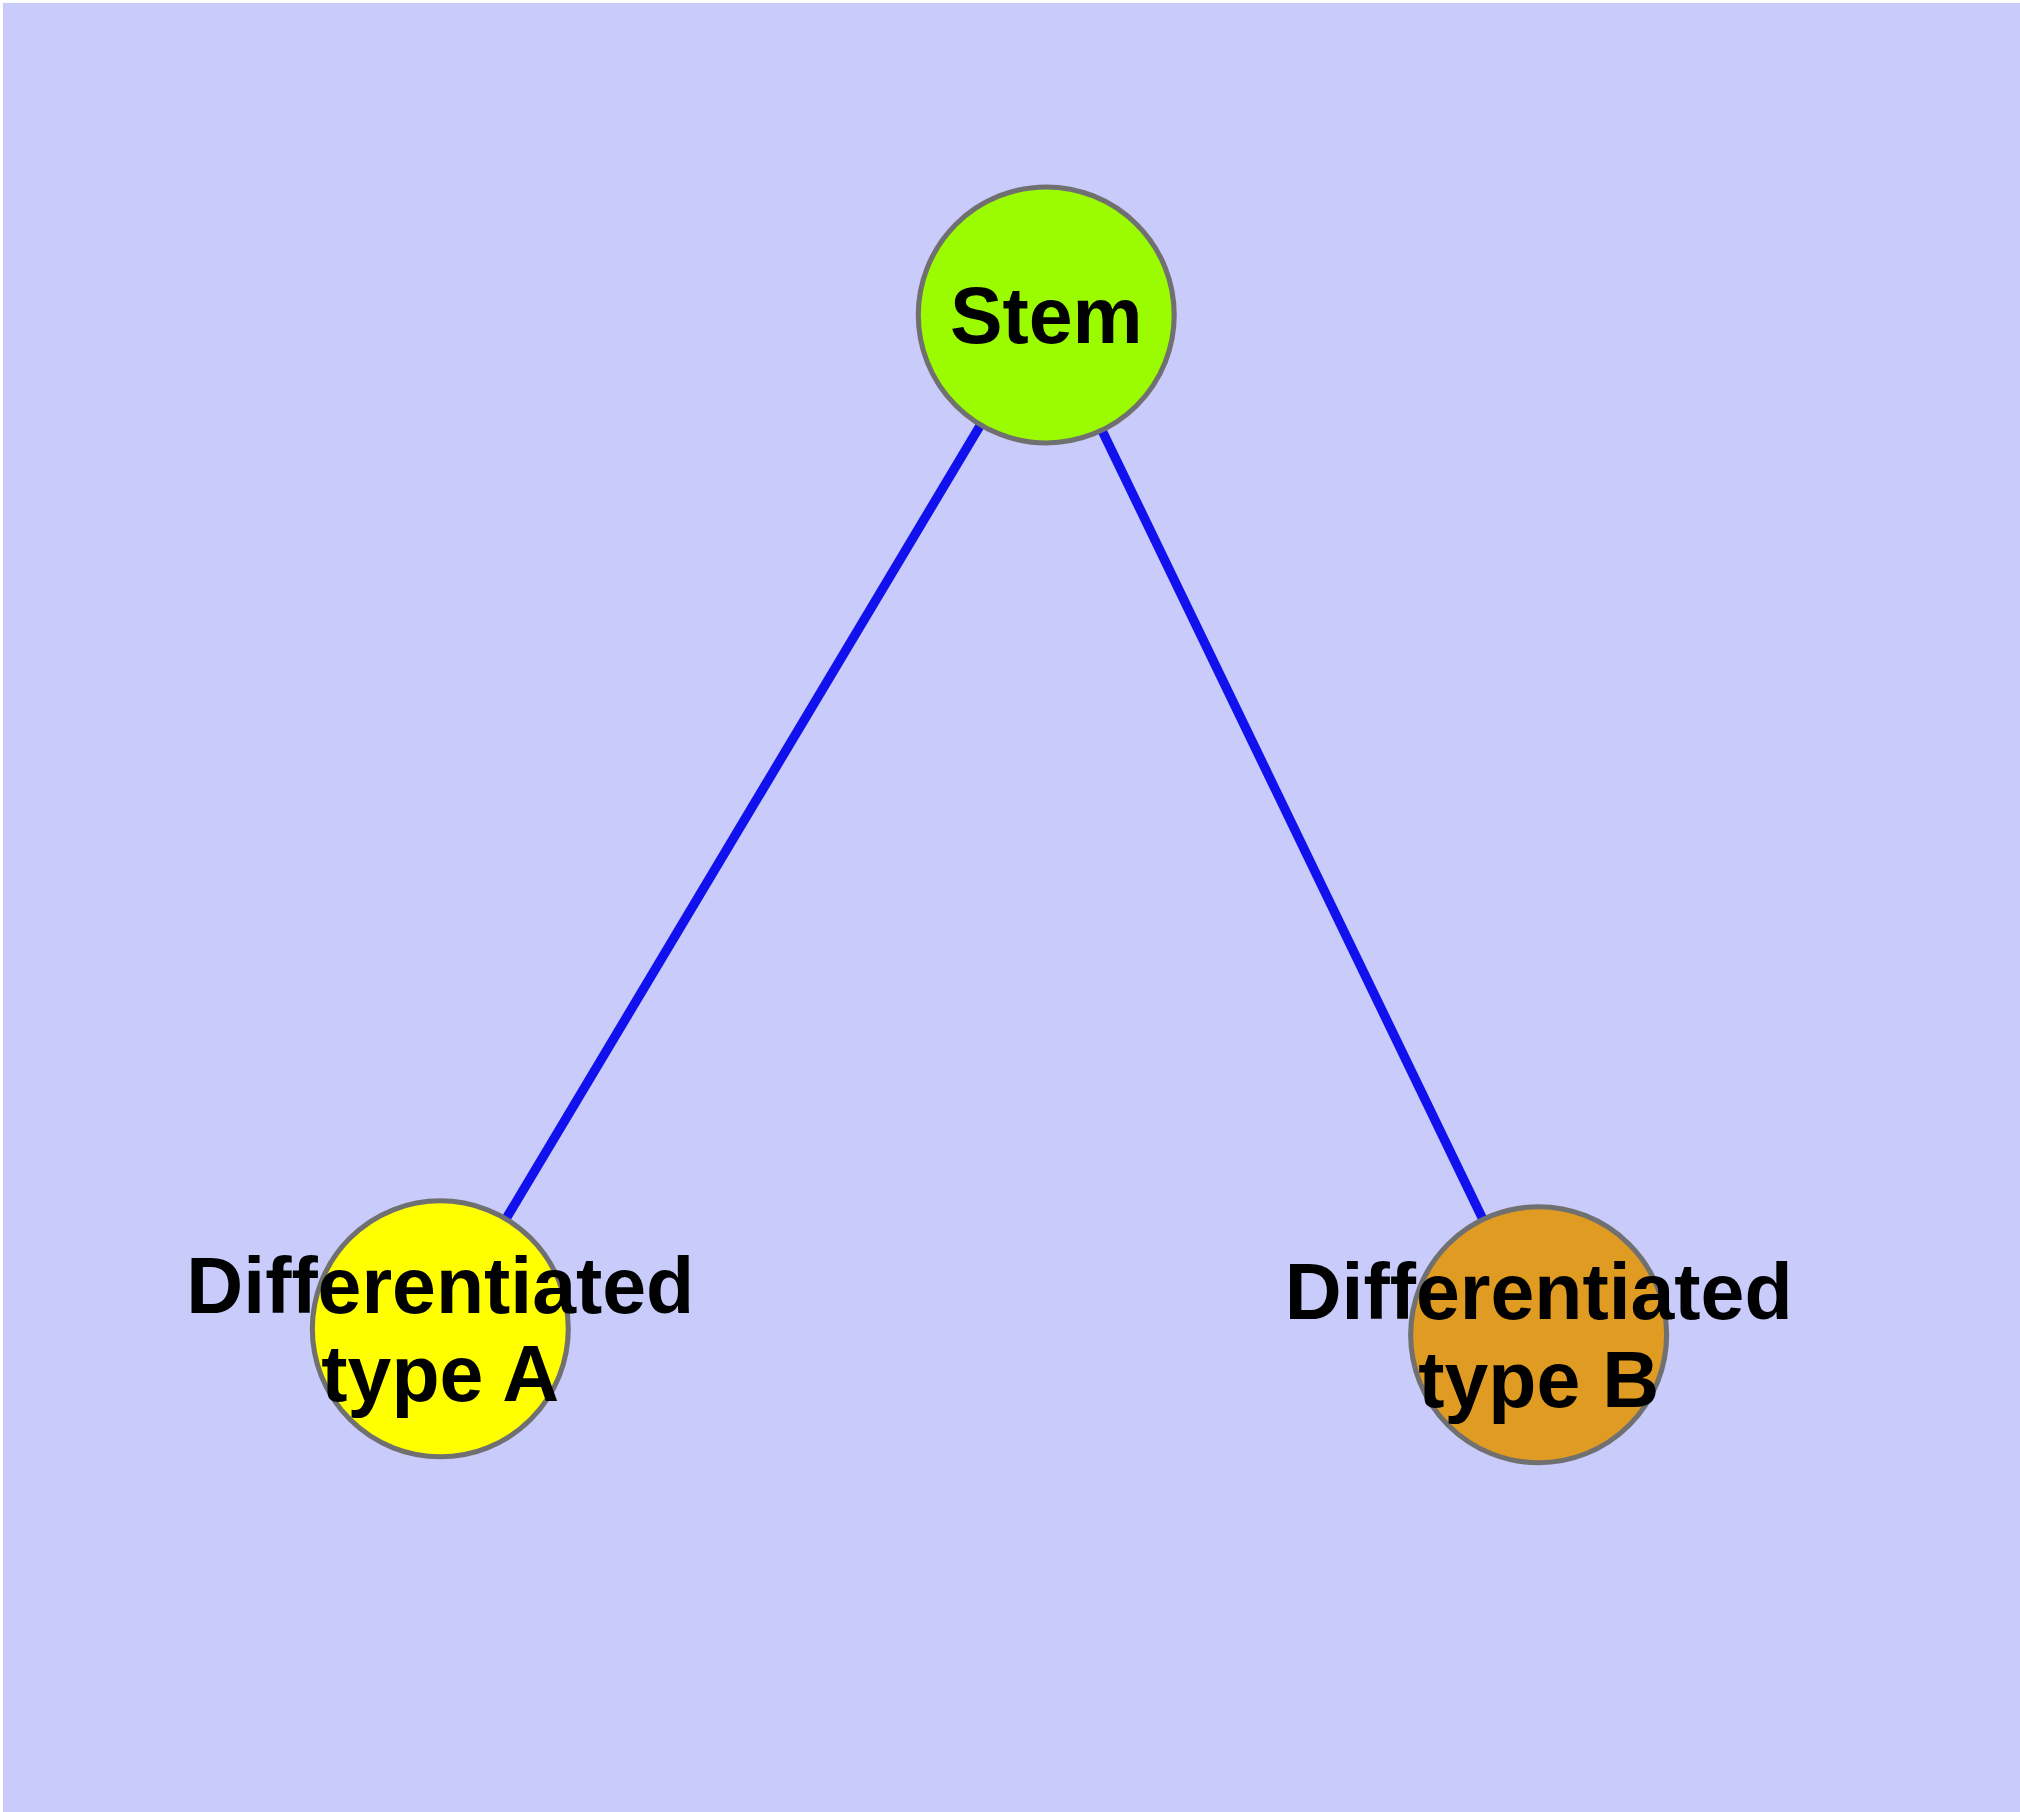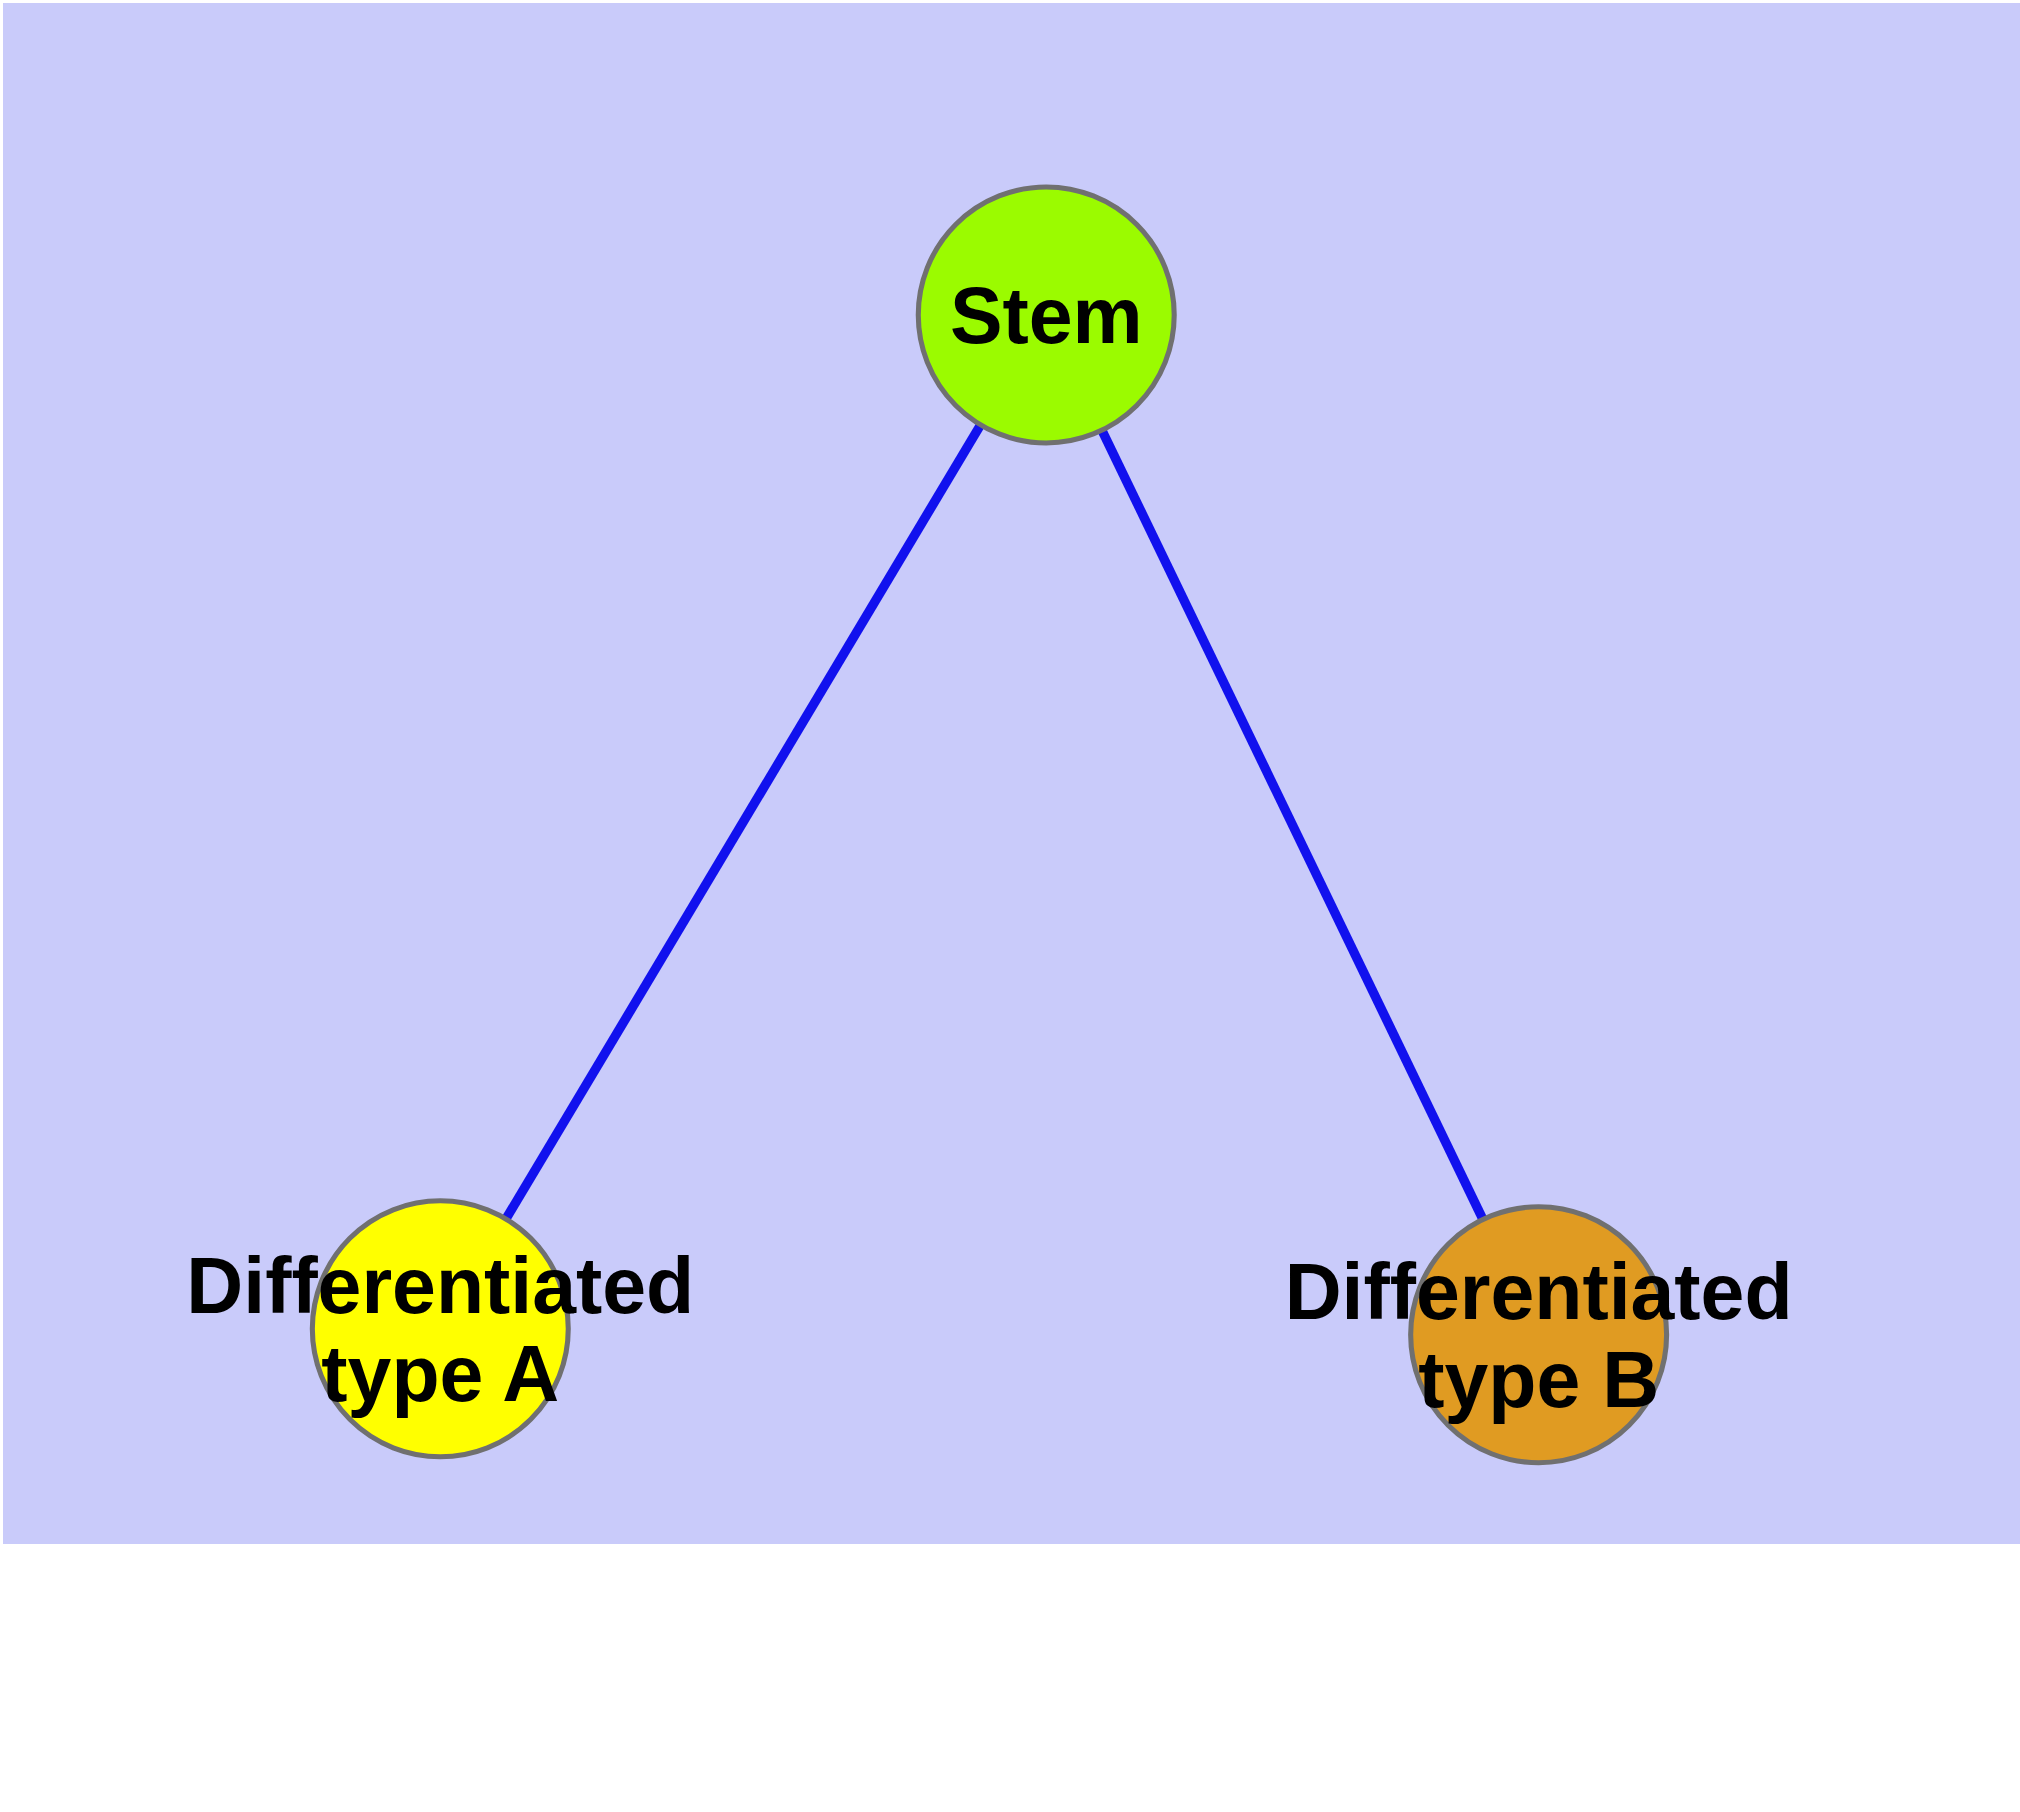--- a/index.html
+++ b/index.html
@@ -3,21 +3,21 @@
 <meta charset="utf-8">
 <style>
   html, body {
     margin: 0;
     padding: 0;
     background: #ffffff;
   }
   #canvas {
     position: relative;
     width: 2021px;
-    height: 1544px;
+    height: 1812px;
     background: #ffffff;
     overflow: hidden;
     font-family: "Liberation Sans", "DejaVu Sans", sans-serif;
   }
   #plot-area {
     position: absolute;
     left: 3.4px;
     top: 3.4px;
     width: 2017px;
     height: 1809px;

